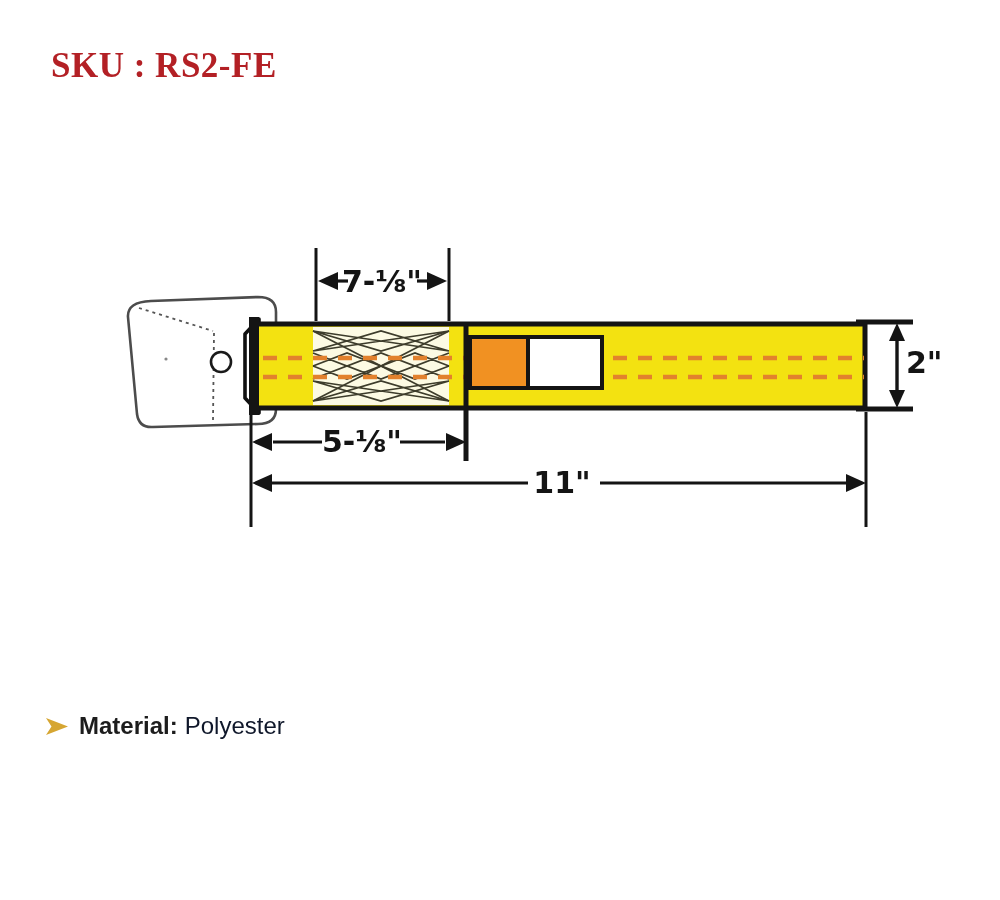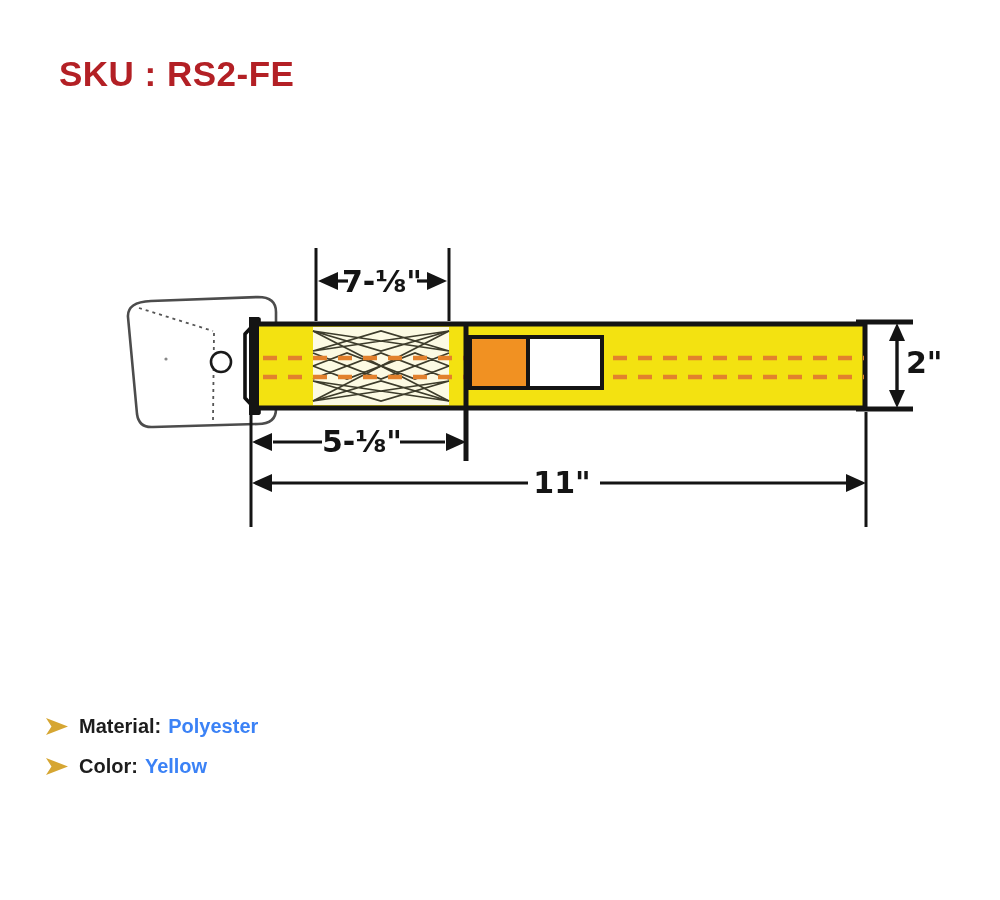--- a/index.html
+++ b/index.html
@@ -5,49 +5,49 @@
   html,body{margin:0;padding:0;background:#ffffff;}
   .canvas{
     position:relative;
     width:1000px;height:900px;
     background:#ffffff;
     font-family:"Liberation Sans","DejaVu Sans",sans-serif;
     overflow:hidden;
   }
   .page-title{
     position:absolute;left:47px;top:42px;
-    margin:12px;
+    margin:4px;
     font-size:35px;font-weight:700;letter-spacing:0.5px;
     color:#B32025;
-    font-family:Liberation Sans, sans-serif;
+    font-family:Liberation Serif, serif;
   }
   .diagram{
     position:absolute;left:100px;top:240px;width:880px;height:300px;
   }
   .diagram svg{display:block;}
   .dim-text{
     font-family:"DejaVu Sans",sans-serif;
     font-weight:bold;
     font-size:30px;
     fill:#141414;
   }
   .spec-list{
     position:absolute;left:46px;top:714px;width:500px;
   }
   .spec-row{
     display:flex;align-items:center;
     height:24px;margin-bottom:16px;
-    font-size:20px;color:#1d1d1d;
+    font-size:24px;color:#1d1d1d;
   }
   .spec-arrow{
     width:22px;height:17px;flex:0 0 22px;
     margin-right:11px;display:inline-block;
   }
   .spec-label{font-weight:700;margin-right:7px;white-space:nowrap;}
-  .spec-value{font-weight:700;color:#3b82f6;white-space:nowrap;}
+  .spec-value{font-weight:400;color:#0f172a;white-space:nowrap;}
 </style>
 </head>
 <body>
 
 <div class="canvas">
 
   <h1 class="page-title">SKU : RS2-FE</h1>
 
   <div class="diagram">
     <svg width="880" height="300" viewBox="100 240 880 300" xmlns="http://www.w3.org/2000/svg">
@@ -130,25 +130,18 @@
   <div class="spec-list">
 
     <div class="spec-row">
       <svg class="spec-arrow" viewBox="0 0 22 17" xmlns="http://www.w3.org/2000/svg">
         <polygon points="0,0 22,8.5 0,17 5.5,8.5" fill="#D6A632"></polygon>
       </svg>
       <span class="spec-label">Material:</span>
       <span class="spec-value">Polyester</span>
     </div>
 
-    <div class="spec-row">
-      <svg class="spec-arrow" viewBox="0 0 22 17" xmlns="http://www.w3.org/2000/svg">
-        <polygon points="0,0 22,8.5 0,17 5.5,8.5" fill="#D6A632"></polygon>
-      </svg>
-      <span class="spec-label">Color:</span>
-      <span class="spec-value">Yellow</span>
-    </div>
 
 
 
   </div>
 
 </div>
 
 </body></html>

